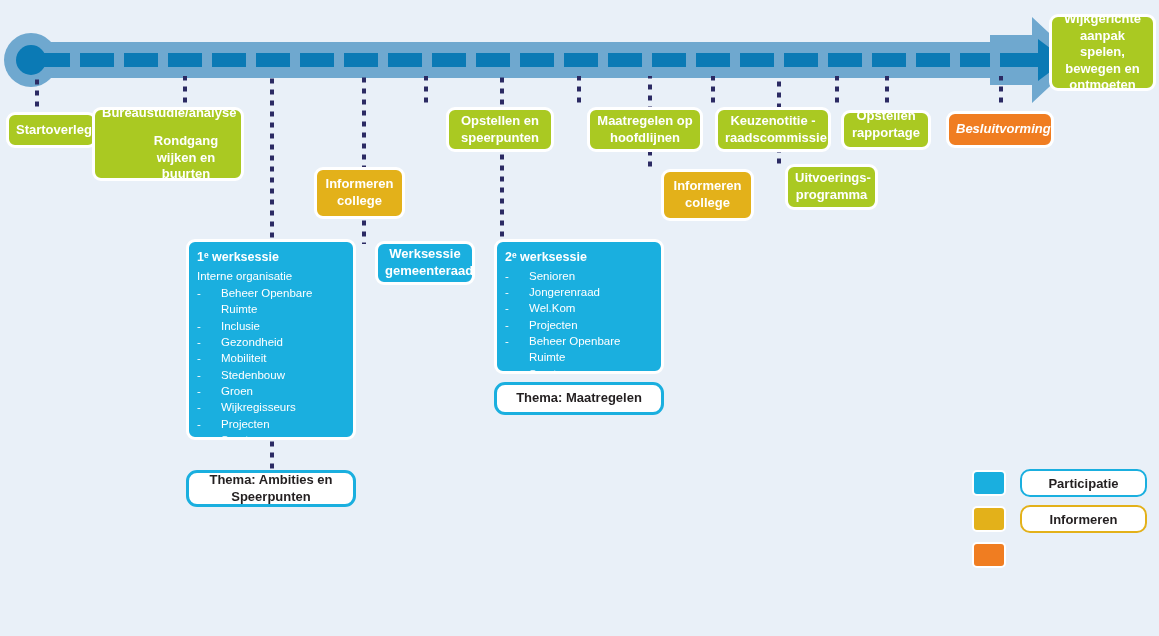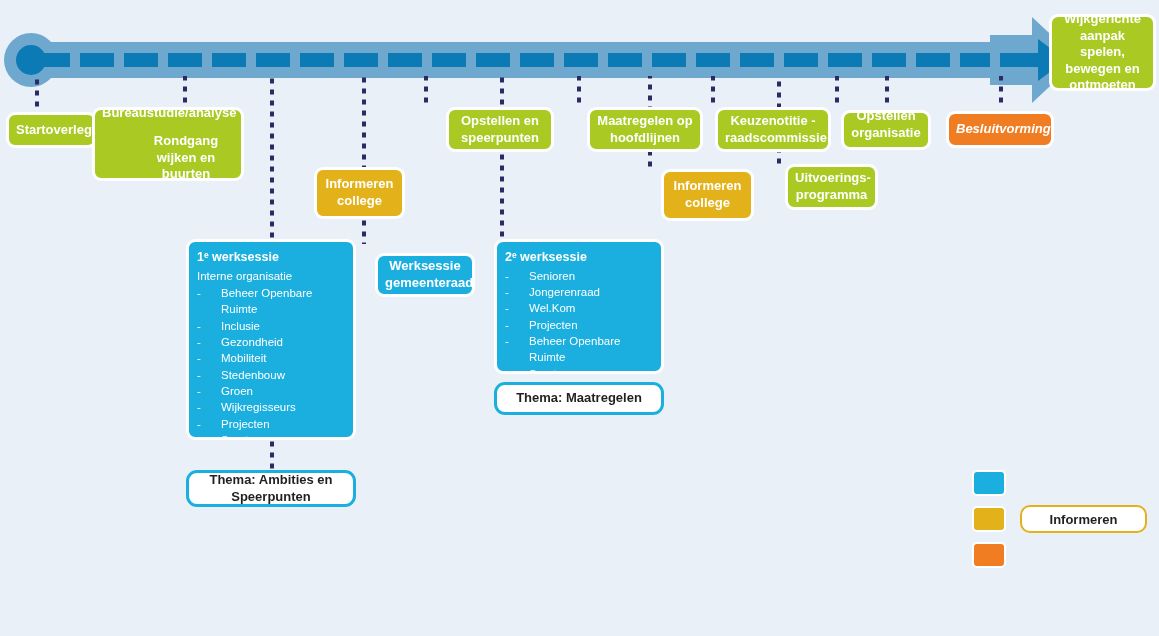--- a/index.html
+++ b/index.html
@@ -197,21 +197,21 @@
   <div class="node green" style="left:785px;top:164px;width:93px;height:46px;">
     <div class="lines">
       <div>Uitvoerings-</div>
       <div>programma</div>
     </div>
   </div>
 
   <div class="node green" style="left:841px;top:110px;width:90px;height:40px;align-items:flex-start;padding-top:0;">
     <div class="lines" style="margin-top:-5px;">
       <div>Opstellen</div>
-      <div>organisatie</div>
+      <div>rapportage</div>
     </div>
   </div>
 
   <div class="node orange" style="left:946px;top:111px;width:108px;height:37px;">
     <div class="lines">
       <div>Besluitvorming</div>
     </div>
   </div>
 
   <div class="node green" style="left:1049px;top:14px;width:107px;height:77px;">
@@ -267,21 +267,21 @@
     </ul>
   </div>
 
   <div class="theme" style="left:186px;top:470px;width:170px;height:37px;">
     <div>
       <div>Thema: Ambities en</div>
       <div>Speerpunten</div>
     </div>
   </div>
 
-  <div class="node cyan" style="left:375px;top:241px;width:100px;height:44px;margin-top:12px;">
+  <div class="node cyan" style="left:375px;top:241px;width:100px;height:44px;">
     <div class="lines">
       <div>Werksessie</div>
       <div>gemeenteraad</div>
     </div>
   </div>
 
   <div class="sessbox" style="left:494px;top:239px;width:170px;height:135px;">
     <div class="title">2ᵉ werksessie</div>
     <ul>
       <li>
@@ -314,20 +314,21 @@
 
   <div class="theme" style="left:494px;top:382px;width:170px;height:33px;">
     <div>
       <div>Thema: Maatregelen</div>
     </div>
   </div>
 
   <div class="legend">
     <div class="legrow">
       <div class="legswatch" style="background:#1aafdf;"></div>
+      <div class="leglabel" style="border-color:#1aafdf;">Participatie</div>
     </div>
     <div class="legrow">
       <div class="legswatch" style="background:#e3b11a;"></div>
       <div class="leglabel" style="border-color:#e3b11a;">Informeren</div>
     </div>
     <div class="legrow">
       <div class="legswatch" style="background:#f07d21;"></div>
     </div>
   </div>
 

